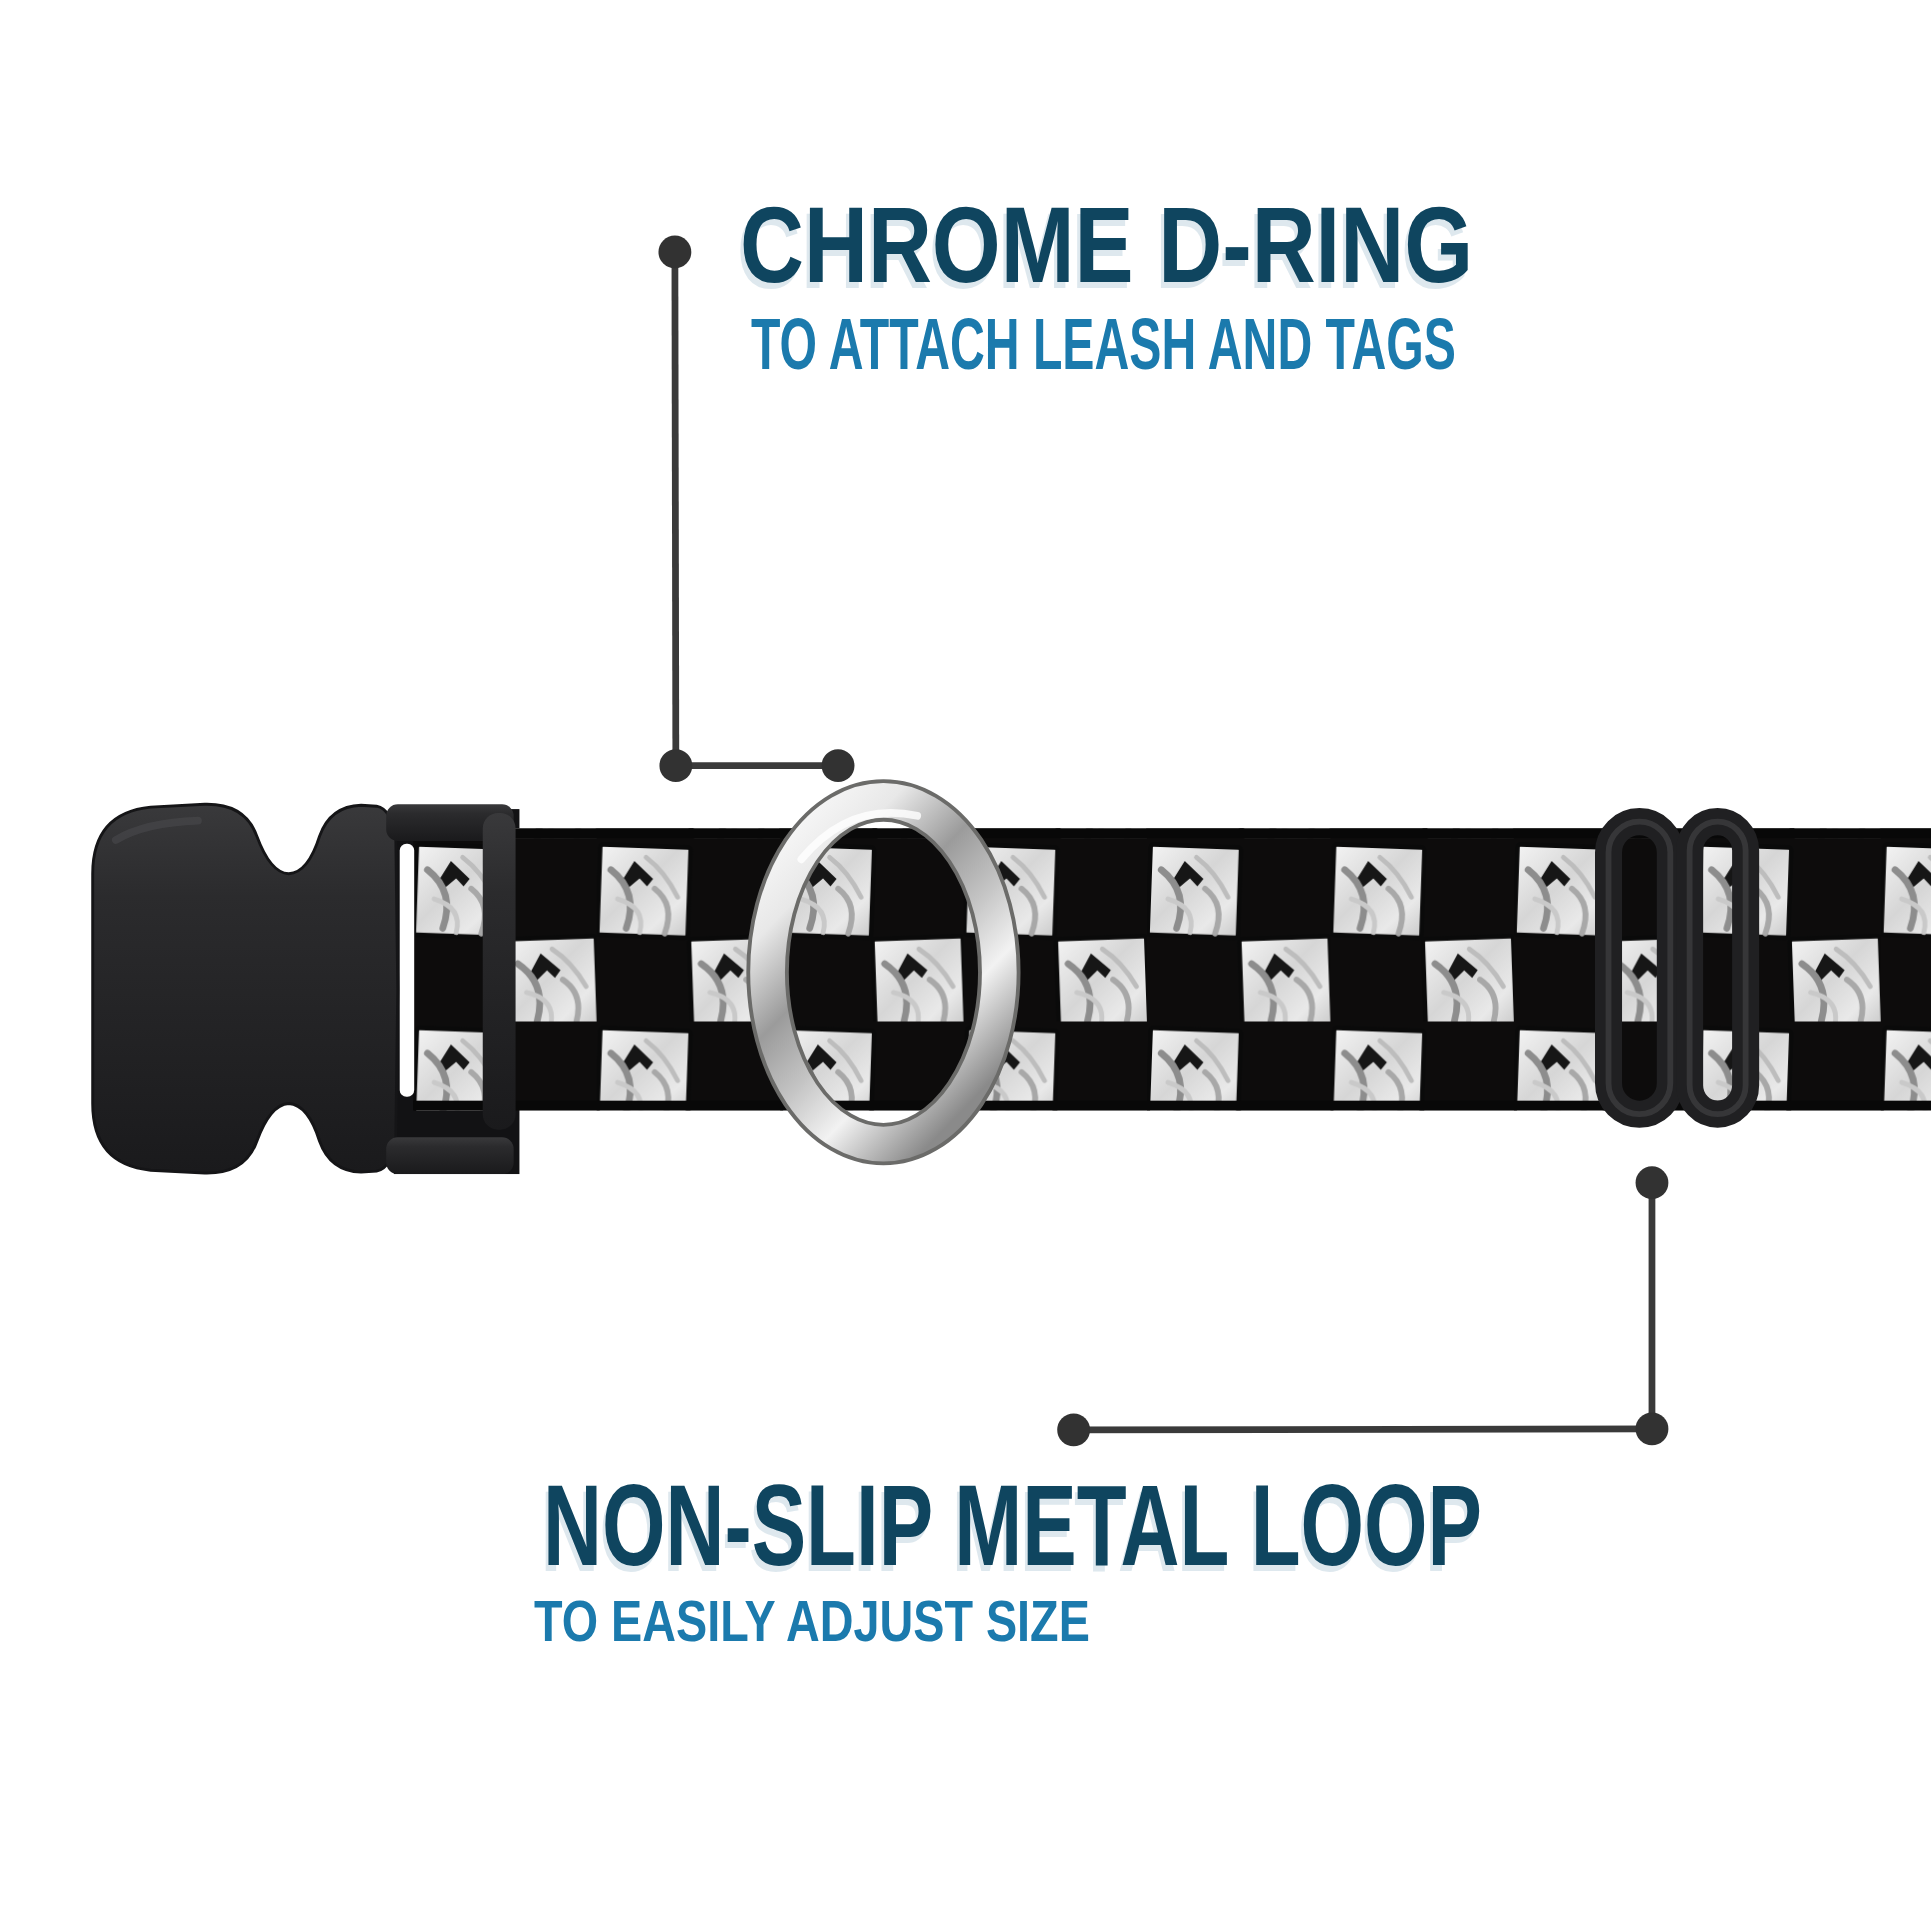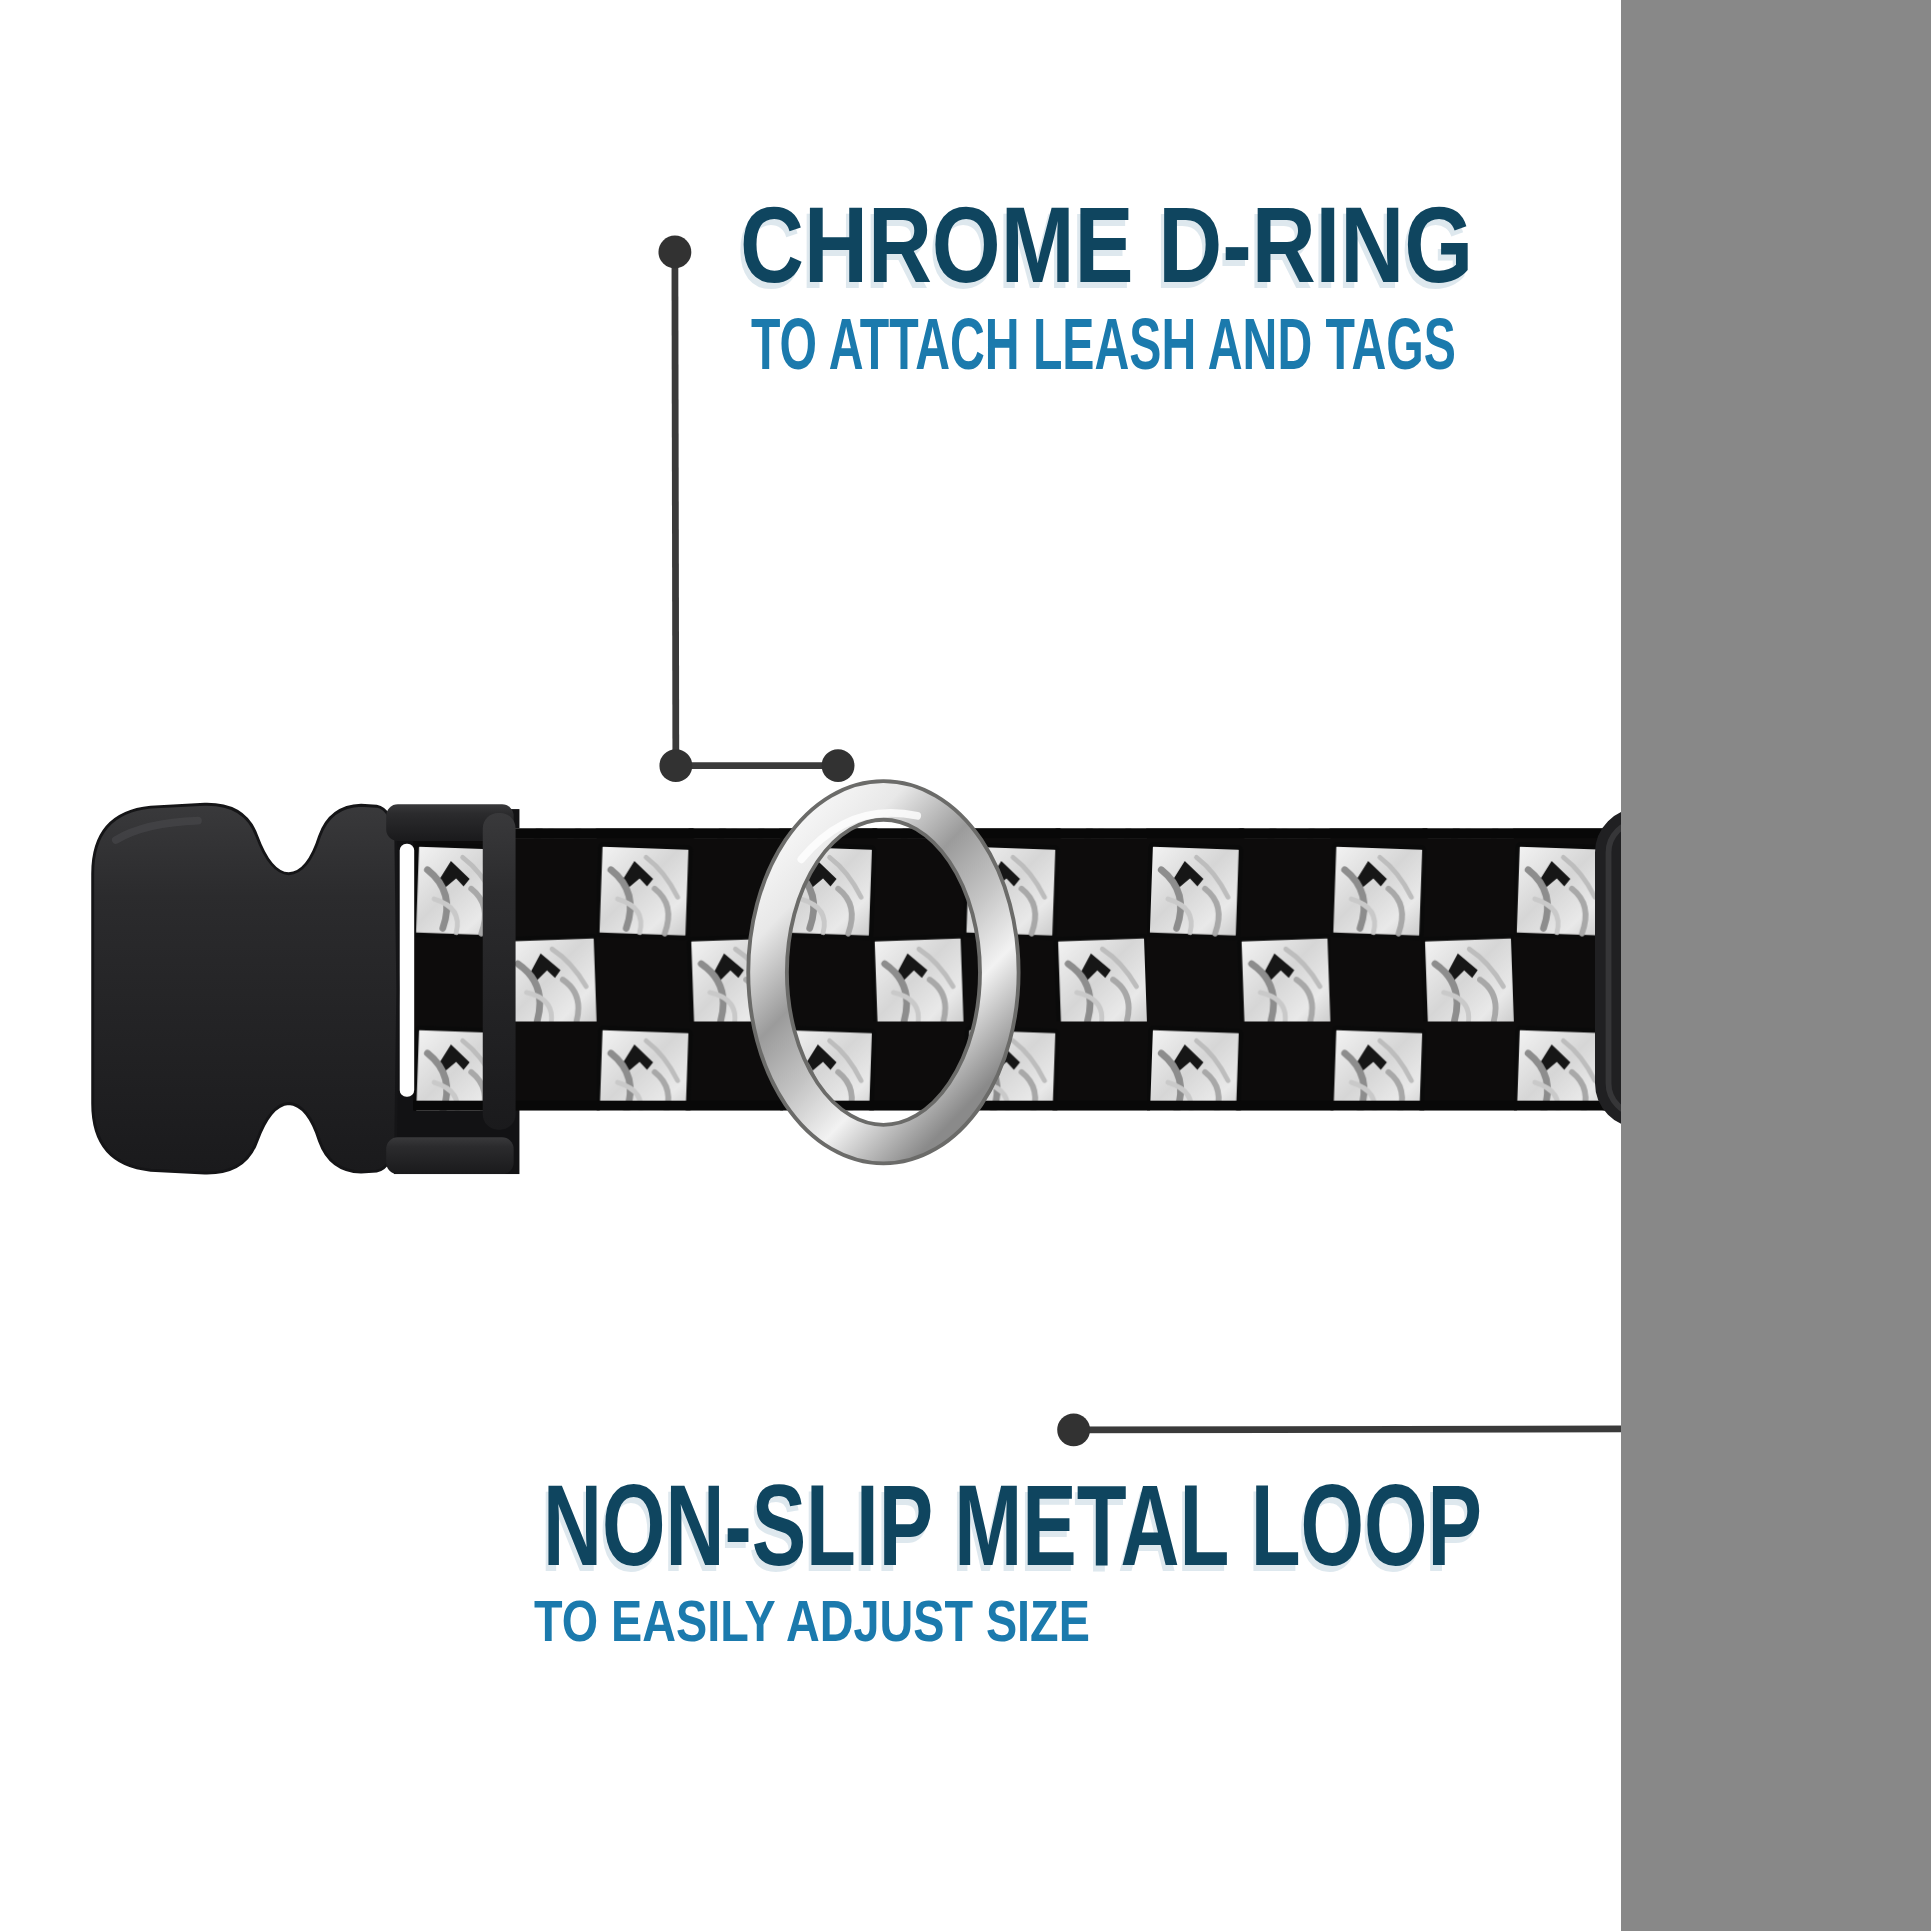--- a/index.html
+++ b/index.html
@@ -4,21 +4,21 @@
 <style>
   :root{
     --title-navy:#0f455f;
     --subtitle-blue:#1b7aad;
     --callout-gray:#373737;
     --bg:#ffffff;
   }
   html,body{margin:0;padding:0;background:#888;}
   .stage{
     position:relative;
-    width:1621px;height:1931px;
+    width:1931px;height:1931px;
     background:var(--bg);
     overflow:hidden;
     font-family:"Liberation Sans", sans-serif;
   }
   .scene{position:absolute;left:0;top:0;}
   .callout-text{
     position:absolute;
     white-space:nowrap;
     line-height:1;
     font-weight:bold;

